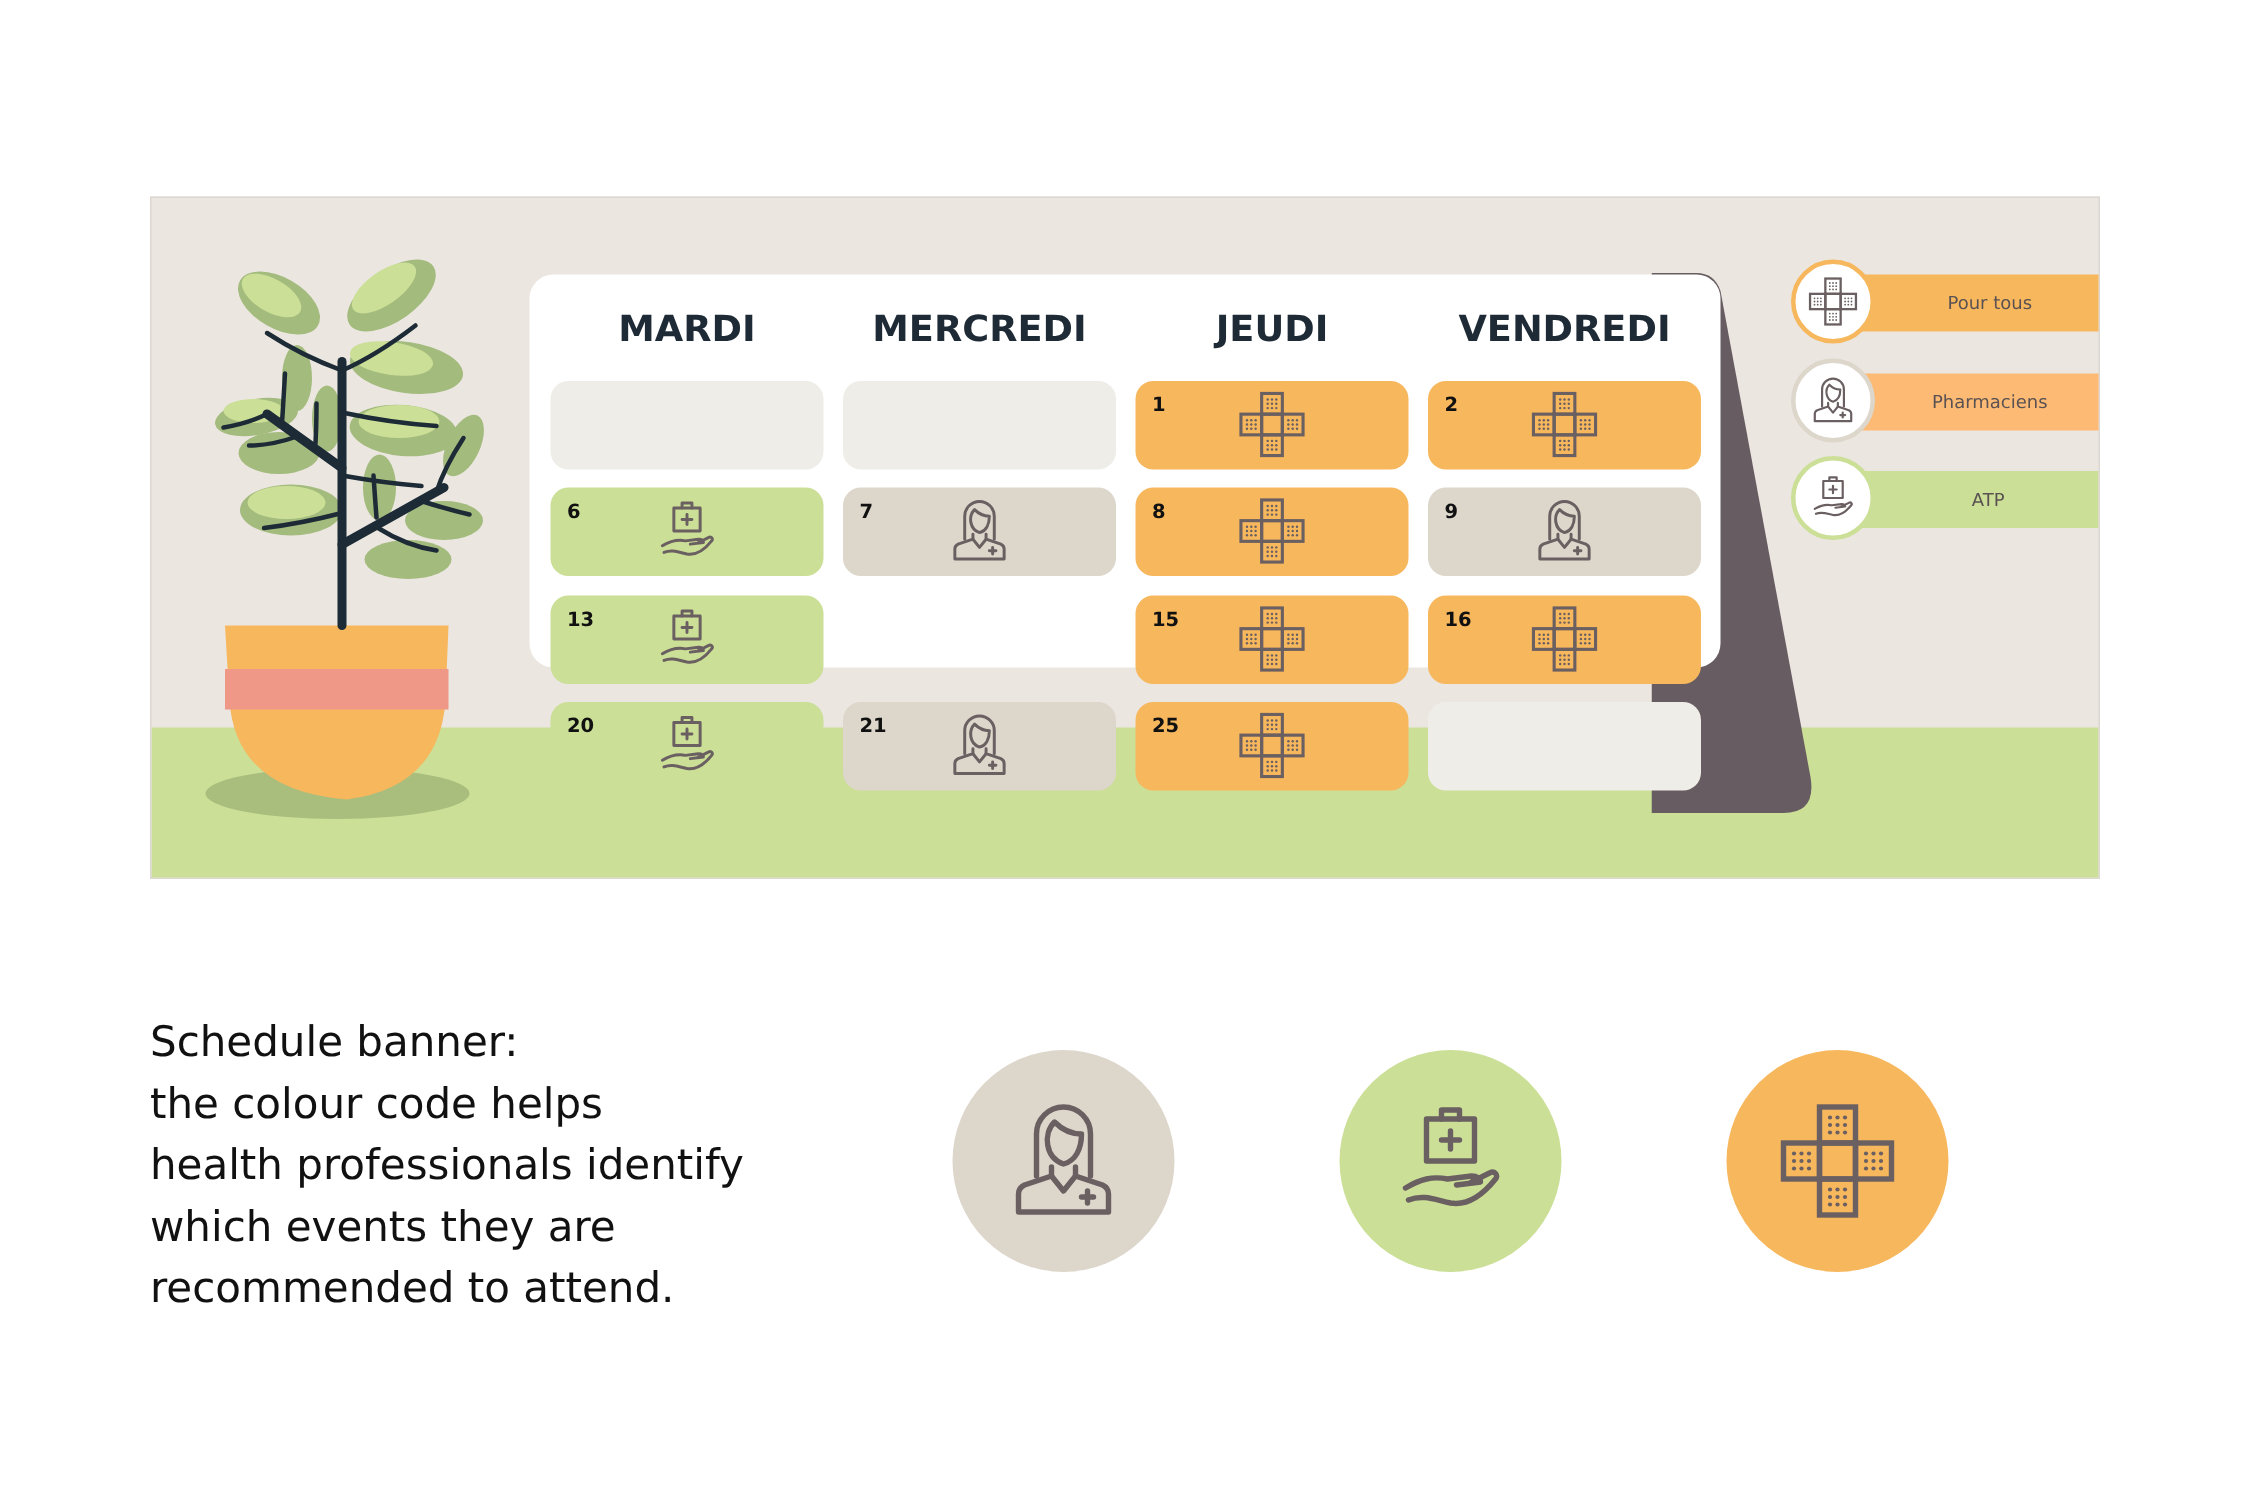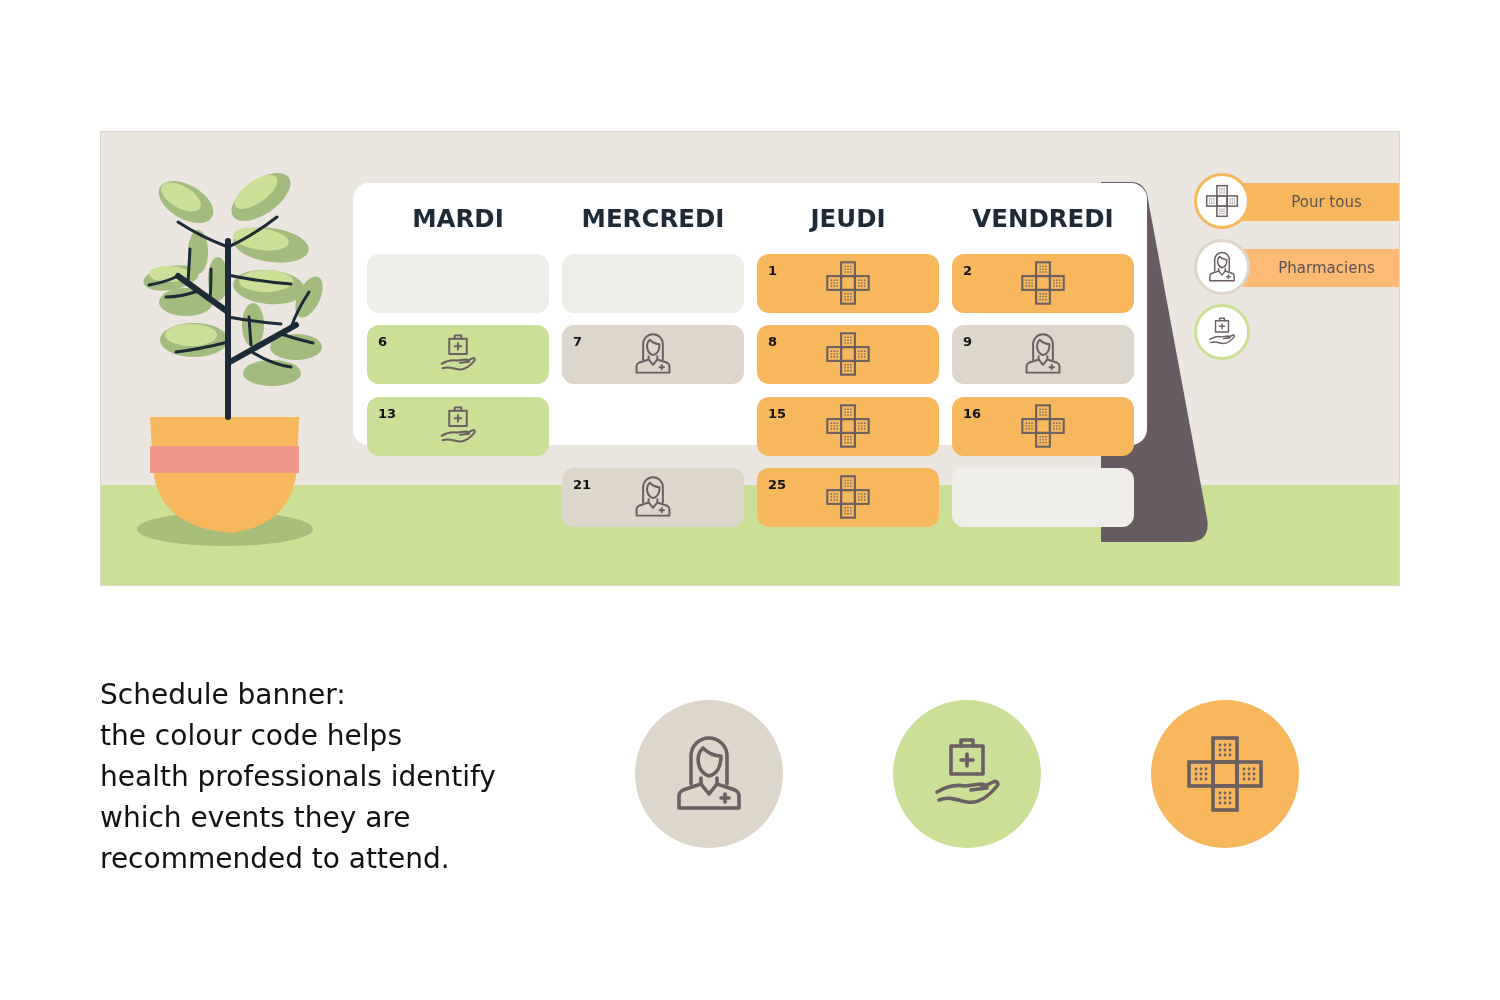--- a/index.html
+++ b/index.html
@@ -24,21 +24,21 @@
   .cell.orange { background: #f7b75d; }
   .cell.beige { background: #ddd6cb; }
   .cell.green { background: #cbdf97; }
   .cell .num { position: absolute; left: 11px; top: 9px; font-family: "DejaVu Sans", sans-serif;
                font-weight: bold; font-size: 13px; color: #111; }
   .cell .ico { position: absolute; left: 68px; top: 6px; width: 46px; height: 46px; }
 
   .legend-item { position: absolute; left: 1093px; width: 207px; height: 56px; }
   .legend-bar { position: absolute; left: 22px; top: 10px; right: 0; height: 38px; }
   .legend-bar span { position: absolute; left: 0; right: 0; top: 0; line-height: 38px; text-align: center;
-                     padding-left: 36px; font-family: "DejaVu Sans", sans-serif; font-size: 15px; color: #5a5252; }
+                     padding-left: 36px; font-family: "DejaVu Sans", sans-serif; font-size: 12px; color: #5a5252; }
   .legend-circle { position: absolute; left: 0; top: 0; width: 56px; height: 56px; border-radius: 50%;
                    background: #ffffff; border: 3px solid; }
   .legend-circle svg { position: absolute; left: 8px; top: 8px; width: 34px; height: 34px; }
 
   .caption { position: absolute; left: 100px; top: 674px; width: 460px; font-family: "DejaVu Sans", sans-serif;
              color: #111; font-size: 28px; line-height: 41px; }
   .caption .title { font-weight: normal; display: block; }
   .caption .body { display: block; font-weight: normal; }
 
   .big-circle { position: absolute; top: 700px; width: 148px; height: 148px; border-radius: 50%; }
@@ -231,20 +231,26 @@
           <use href="#sym-bandage"></use>
         </svg>
     </div>
     <div class="cell orange" style="left:599px;top:214px">
       <span class="num">16</span>
       <svg class="ico">
           <use href="#sym-bandage"></use>
         </svg>
     </div>
 
+    <div class="cell green" style="left:14px;top:285px">
+      <span class="num">20</span>
+      <svg class="ico">
+          <use href="#sym-medkit"></use>
+        </svg>
+    </div>
     <div class="cell beige" style="left:209px;top:285px">
       <span class="num">21</span>
       <svg class="ico">
           <use href="#sym-pharmacist"></use>
         </svg>
     </div>
     <div class="cell orange" style="left:404px;top:285px">
       <span class="num">25</span>
       <svg class="ico">
           <use href="#sym-bandage"></use>
@@ -267,20 +273,23 @@
     <div class="legend-bar" style="background:#fdba74">
       <span>Pharmaciens</span>
     </div>
     <div class="legend-circle" style="border-color:#ddd6cb">
       <svg>
           <use href="#sym-pharmacist"></use>
         </svg>
     </div>
   </div>
   <div class="legend-item" style="top:172px;width:205px">
+    <div class="legend-bar" style="background:#cbdf97">
+      <span>ATP</span>
+    </div>
     <div class="legend-circle" style="border-color:#cbdf97">
       <svg>
           <use href="#sym-medkit"></use>
         </svg>
     </div>
   </div>
 </div>
 
 <div class="caption">
   <span class="title">Schedule banner:</span>

